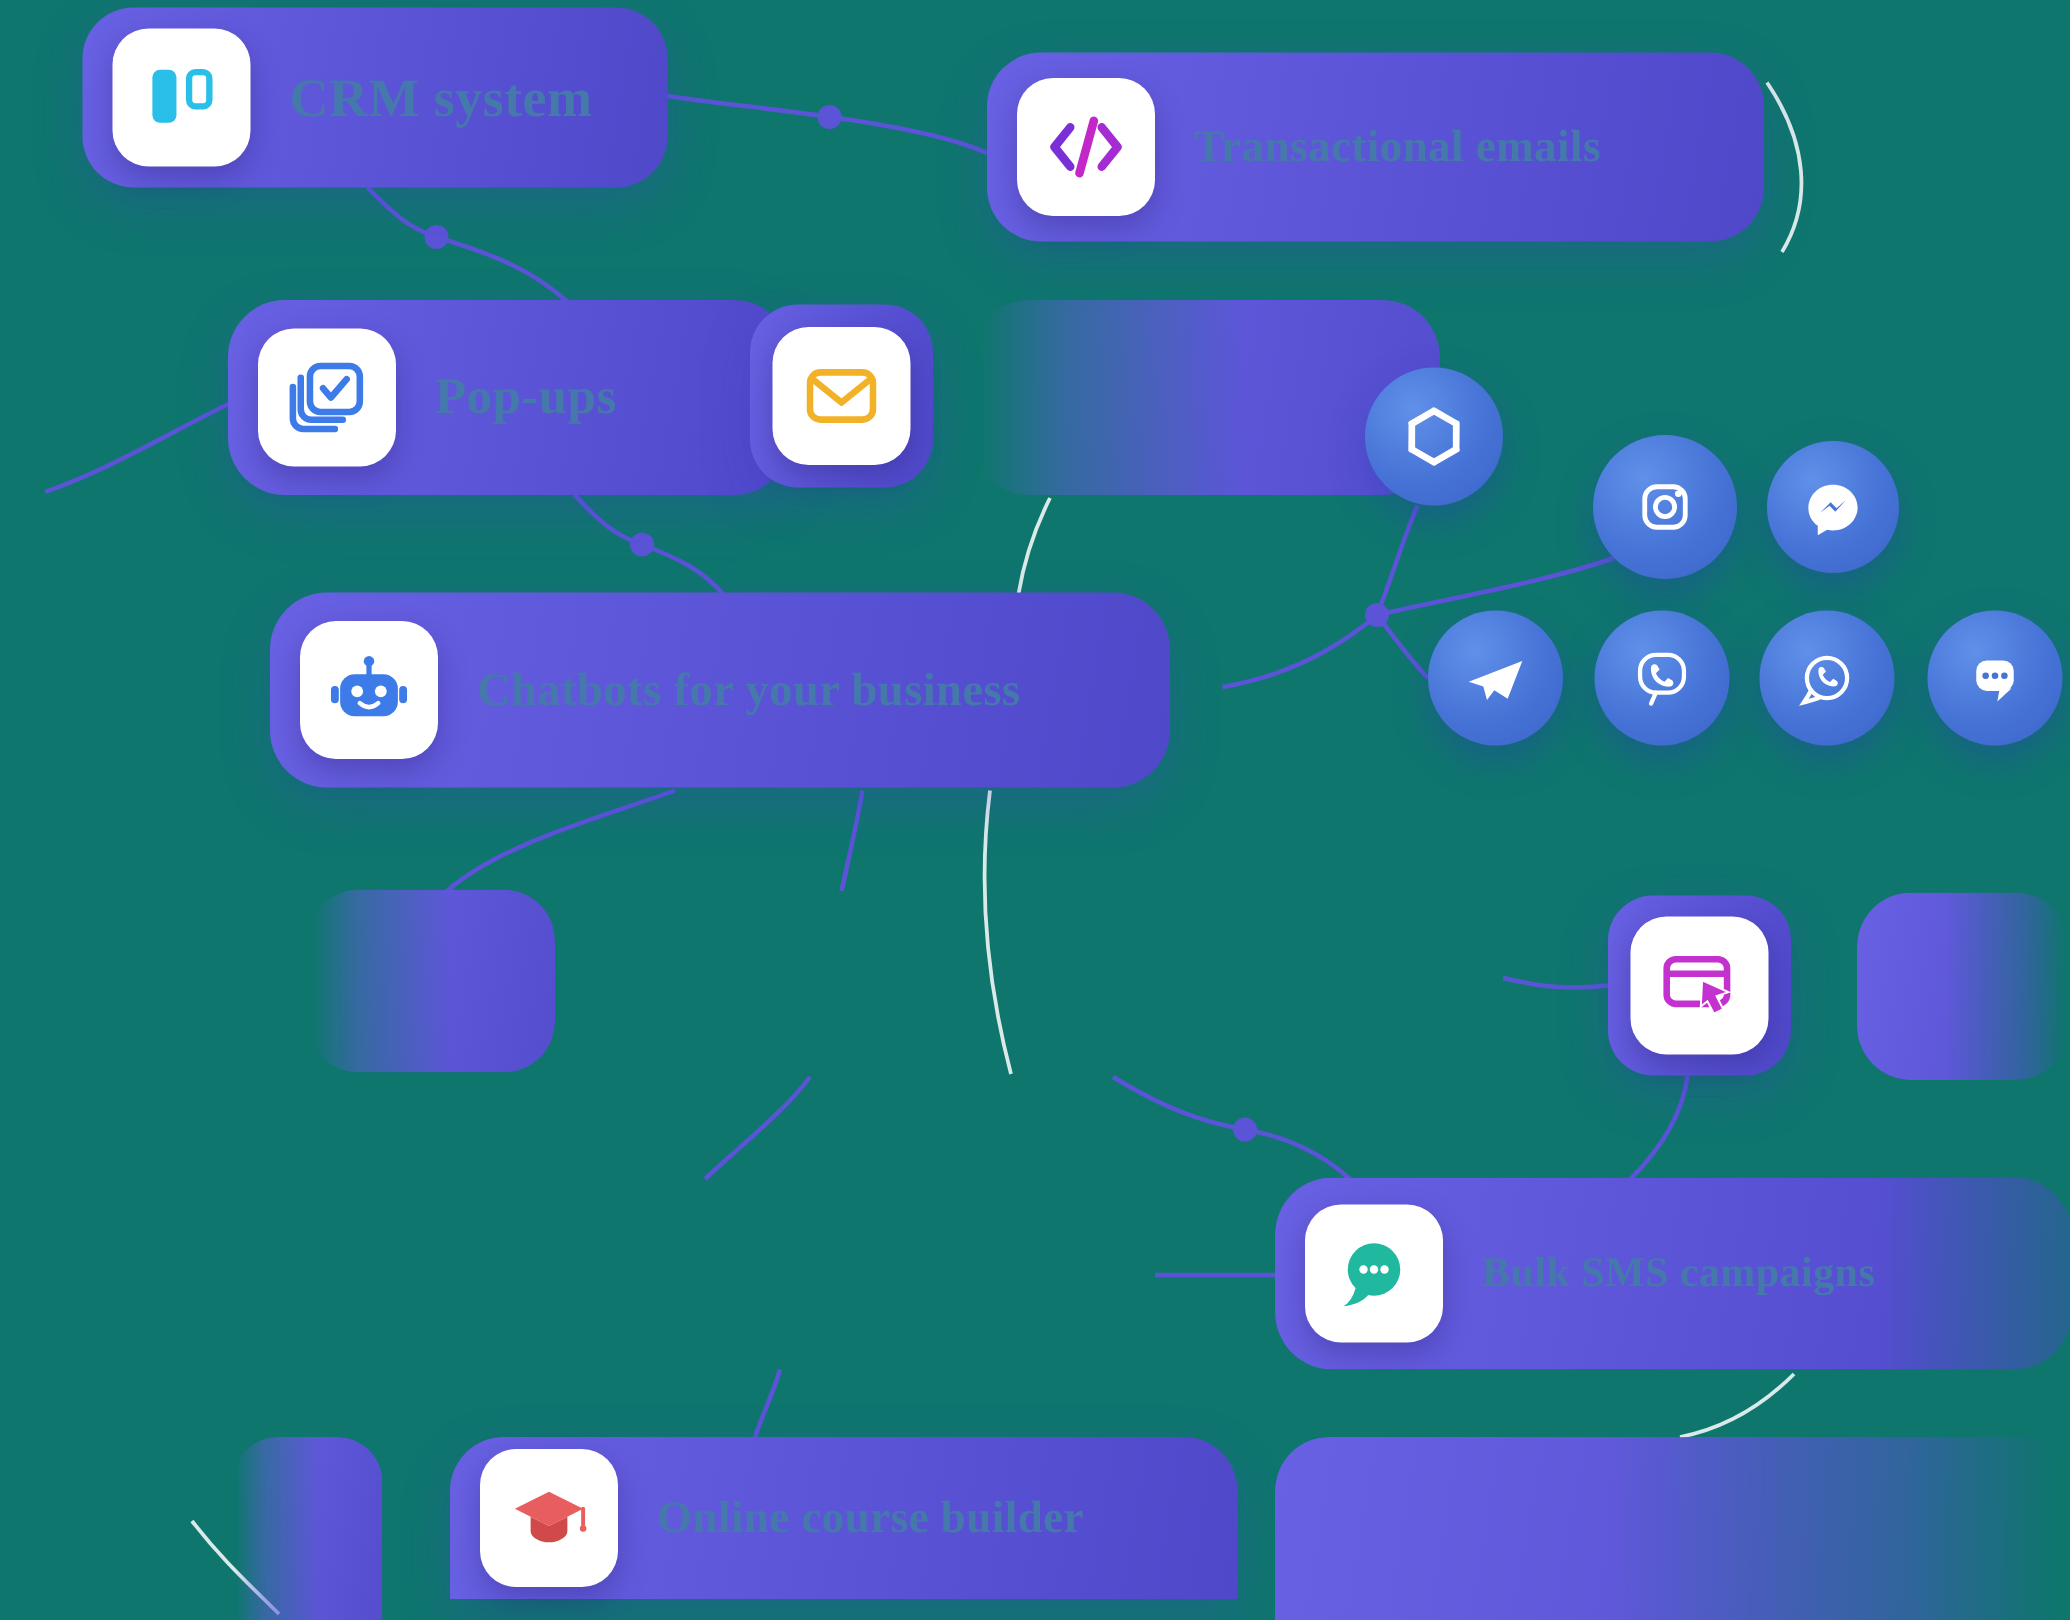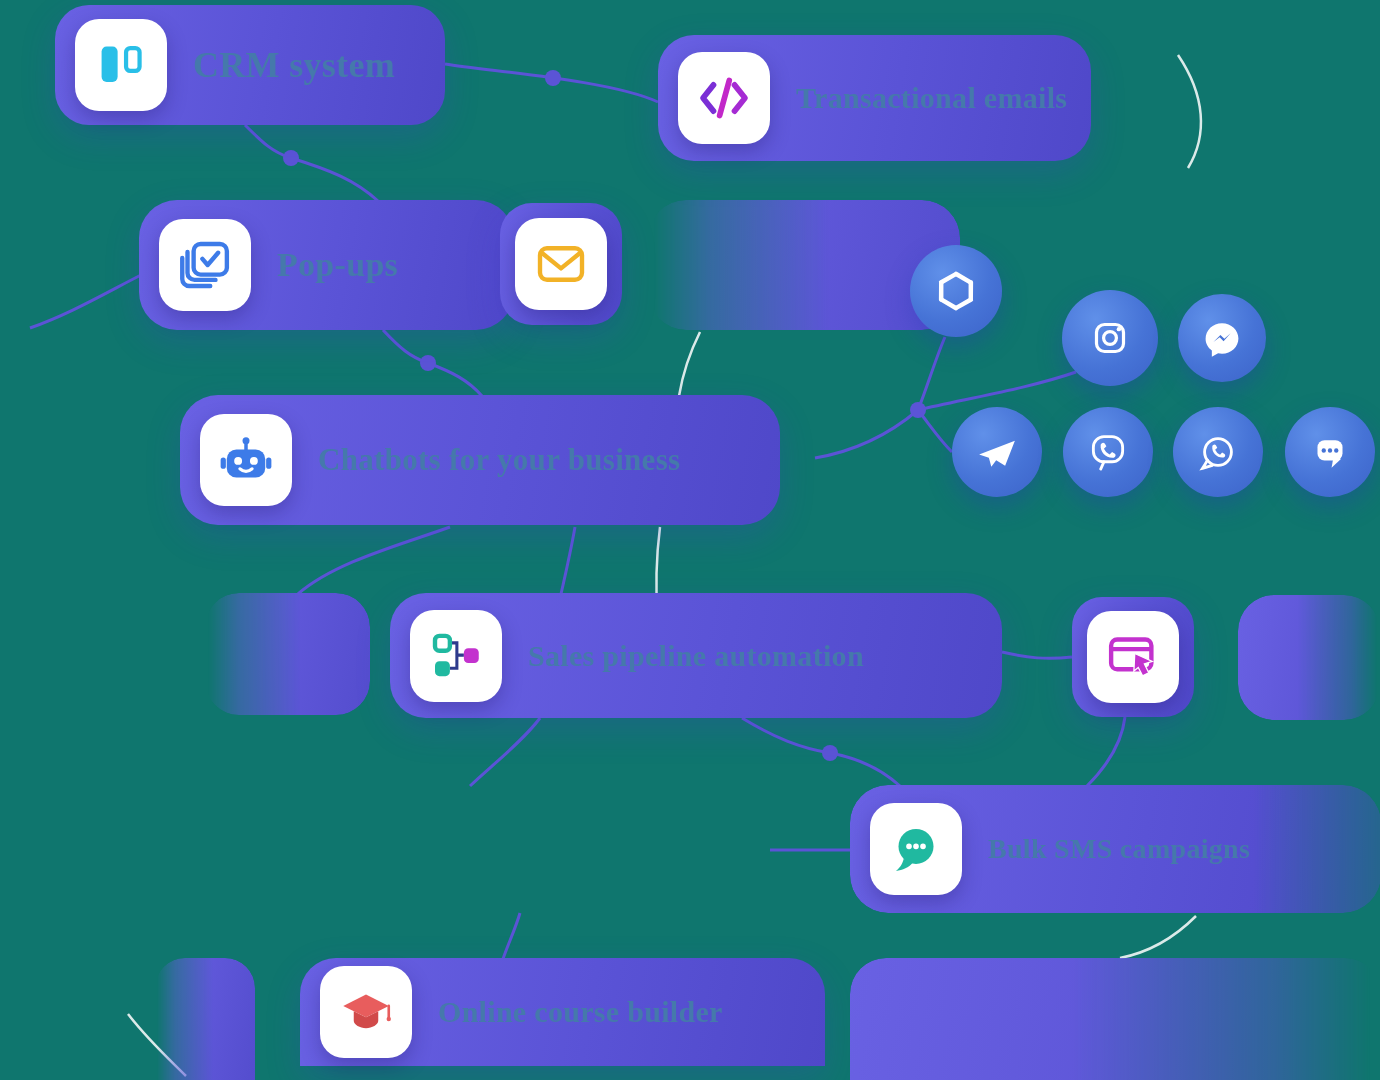--- a/index.html
+++ b/index.html
@@ -26,22 +26,22 @@
   .ghost { background:linear-gradient(100deg,#6961e3 0%,#544dce 100%); }
   .fade-left  { -webkit-mask-image:linear-gradient(to right, transparent 2%, rgba(0,0,0,.45) 20%, #000 58%);
                 mask-image:linear-gradient(to right, transparent 2%, rgba(0,0,0,.45) 20%, #000 58%); }
   .fade-right { -webkit-mask-image:linear-gradient(to left, transparent 2%, rgba(0,0,0,.45) 20%, #000 58%);
                 mask-image:linear-gradient(to left, transparent 2%, rgba(0,0,0,.45) 20%, #000 58%); }
   .fade-right-soft { -webkit-mask-image:linear-gradient(to left, rgba(0,0,0,.35) 0%, #000 24%);
                      mask-image:linear-gradient(to left, rgba(0,0,0,.35) 0%, #000 24%); }
 
   
   #p-crm      { left:55px;  top:5px;   width:390px; height:120px; border-radius:34px; }
-  #p-trans    { left:658px; top:35px;  width:433px; height:126px; border-radius:36px; }
-  #p-popups   { left:139px; top:200px; width:375px; height:130px;text-align:right; }
+  #p-trans    { left:658px; top:35px;  width:518px; height:126px; border-radius:36px; }
+  #p-popups   { left:152px; top:200px; width:375px; height:130px;text-align:right; }
   #p-envelope { left:500px; top:203px; width:122px; height:122px; border-radius:32px; }
   #p-ghost1   { left:648px; top:200px; width:312px; height:130px; }
   #p-chatbots { left:180px; top:395px; width:600px; height:130px; }
   #p-ghost2   { left:205px; top:593px; width:165px; height:122px; border-radius:34px; }
   #p-sales    { left:390px; top:593px; width:612px; height:125px; border-radius:36px; }
   #p-window   { left:1072px;top:597px; width:122px; height:120px; border-radius:30px; }
   #p-ghost3   { left:1238px;top:595px; width:142px; height:125px; border-radius:36px; }
   #p-webpush  { left:205px; top:785px; width:565px; height:128px; }
   #p-bulksms  { left:850px; top:785px; width:531px; height:128px; }
   #p-course   { left:300px; top:958px; width:525px; height:108px; border-radius:36px 36px 0 0; }
@@ -158,31 +158,20 @@
         <circle cx="23" cy="33" r="4.5" fill="#fff"></circle>
         <circle cx="41" cy="33" r="4.5" fill="#fff"></circle>
         <path d="M25,42 Q32,48 39,42" stroke="#fff" stroke-width="3.5" fill="none" stroke-linecap="round"></path>
       </svg>
     </div>
     <div class="label fs31">Chatbots for your business</div>
   </div>
 
   <div class="pill ghost fade-left" id="p-ghost2"></div>
 
-  <div class="pill" id="p-sales">
-    <div class="icon-card">
-      <svg width="56" height="56" viewBox="0 0 64 64">
-        <path d="M25,17 H33 V31 H41 M25,46 H33 V31" stroke="#2D3A8C" stroke-width="3.5" fill="none"></path>
-        <rect x="8" y="9" width="17" height="17" rx="5" fill="none" stroke="#20B9A0" stroke-width="5"></rect>
-        <rect x="8" y="38" width="17" height="17" rx="5" fill="#20B9A0"></rect>
-        <rect x="41" y="23" width="17" height="17" rx="5" fill="#C332CE"></rect>
-      </svg>
-    </div>
-    <div class="label fs30">Sales pipeline automation</div>
-  </div>
 
   <div class="pill square-card" id="p-window">
     <div class="icon-card">
       <svg width="56" height="56" viewBox="0 0 64 64">
         <rect x="7" y="12" width="46" height="34" rx="7" fill="none" stroke="#C332CE" stroke-width="5"></rect>
         <line x1="7" y1="23" x2="53" y2="23" stroke="#C332CE" stroke-width="5"></line>
         <path d="M34,28 L54,37 L45,40 L50,50 L43,53.5 L38,44 L33,48 Z" fill="#C332CE" stroke="#fff" stroke-width="1.5"></path>
       </svg>
     </div>
   </div>

